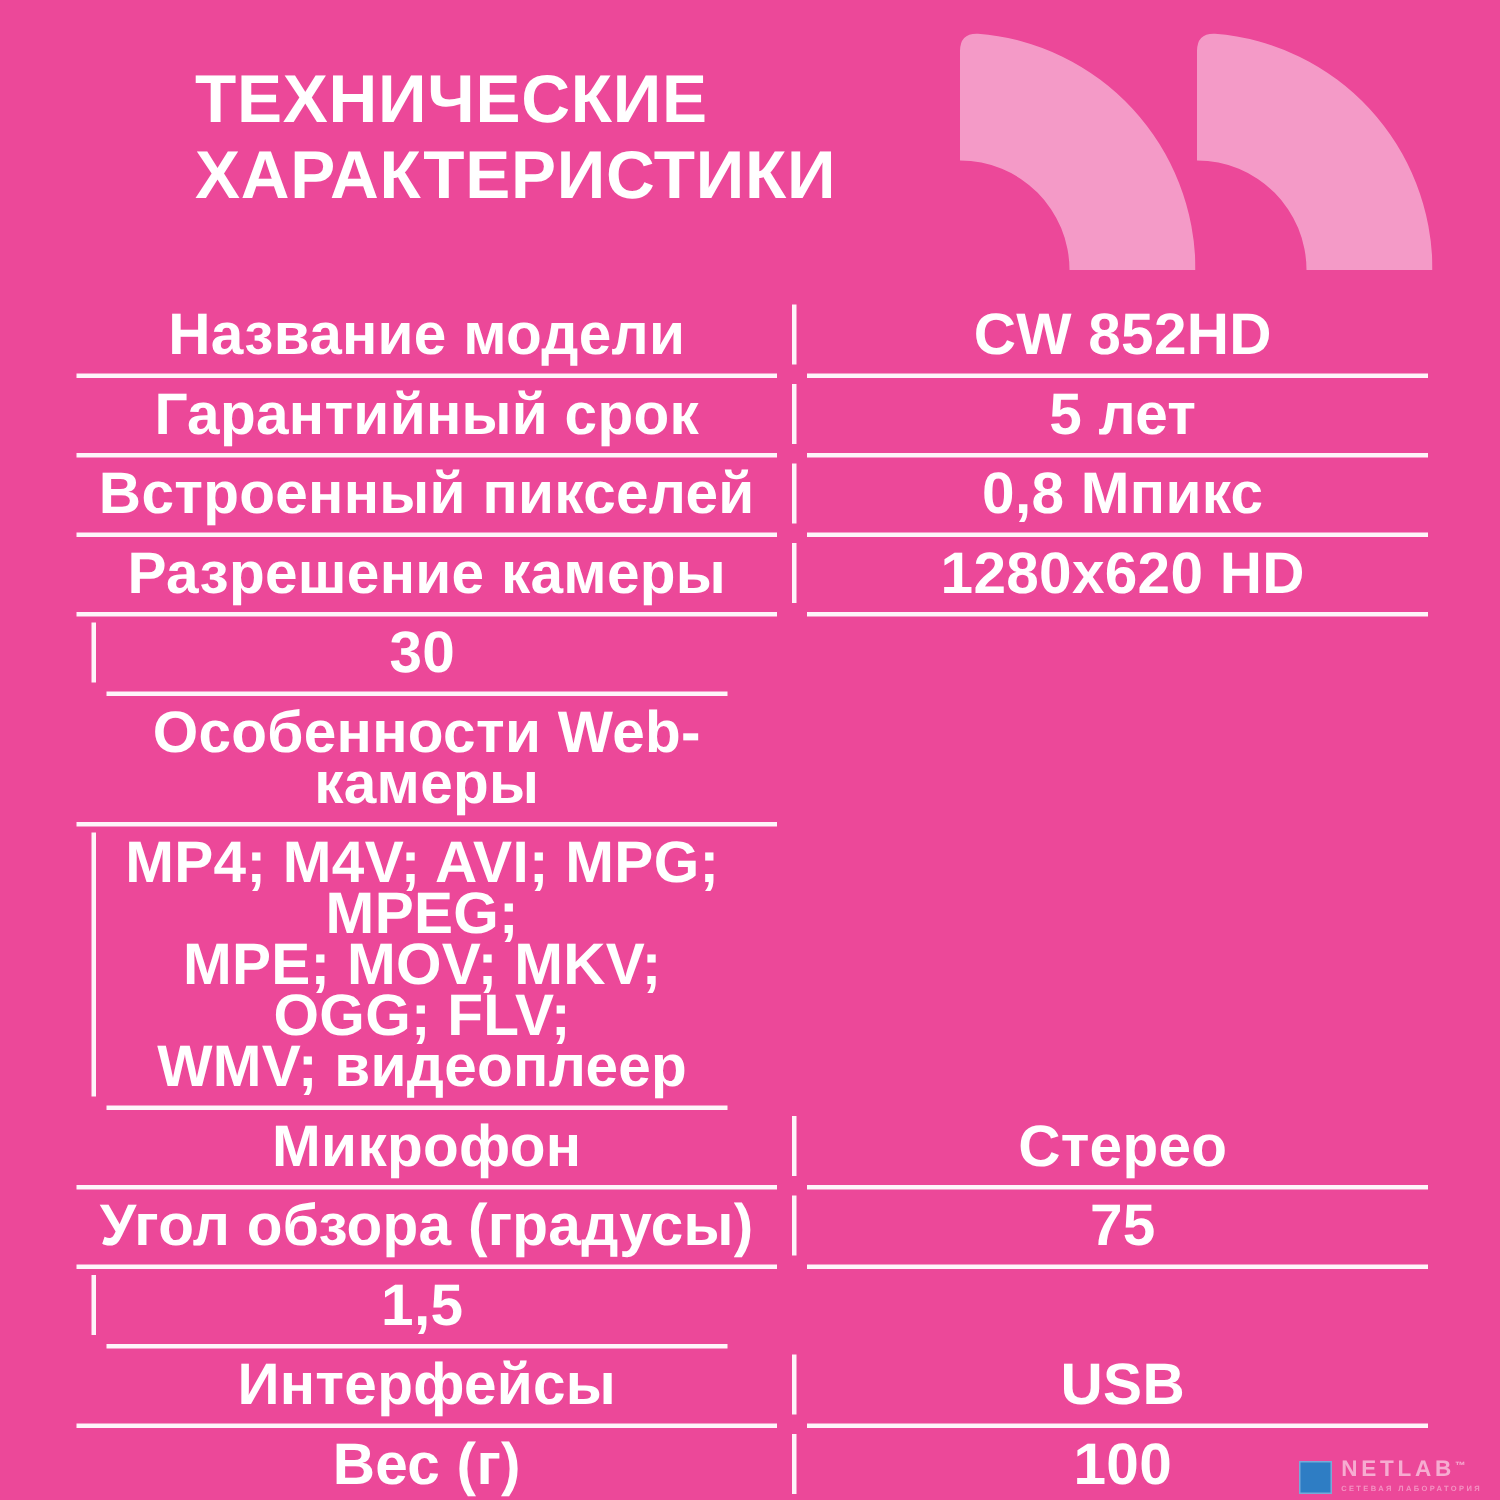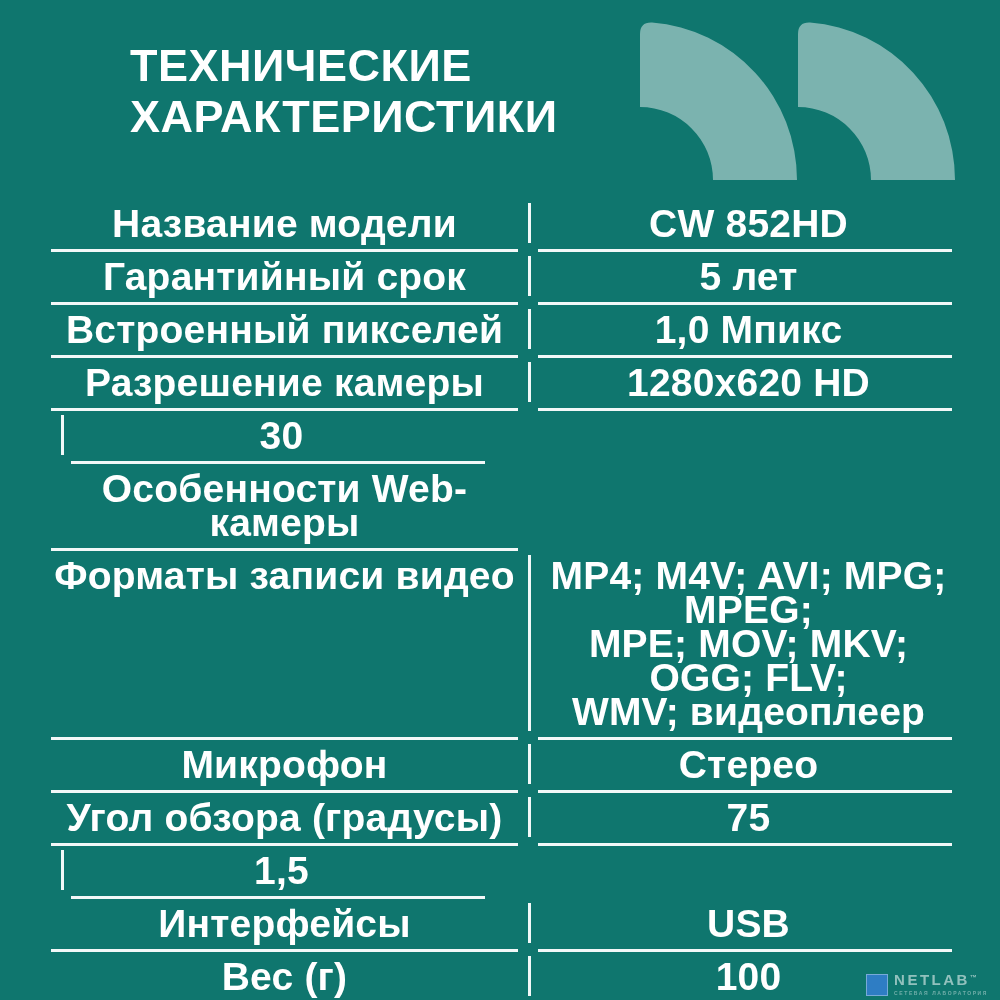--- a/index.html
+++ b/index.html
@@ -2,21 +2,21 @@
 <html><head>
 <meta charset="utf-8">
 <style>
   html,body{margin:0;padding:0;}
   body{
     width:1000px;height:1000px;overflow:hidden;
     font-family:"Liberation Sans","DejaVu Sans",sans-serif;
   }
   .canvas{
     position:relative;width:1000px;height:1000px;
-    background:#0f766e;
+    background:#ec4899;
   }
   
   .quote{position:absolute;top:22px;}
   .q1{left:640px;}
   .q2{left:798px;}
   
   .title{
     position:absolute;left:130px;top:40px;margin:0;
     font-size:45px;line-height:51px;font-weight:bold;
     color:#ffffff;letter-spacing:0.5px;
@@ -88,37 +88,36 @@
       <div class="cell value">CW 852HD</div>
     </div>
     <div class="row">
       <div class="cell label">Гарантийный срок</div>
       <div class="colgap"></div>
       <div class="cell value">5 лет</div>
     </div>
     <div class="row">
       <div class="cell label">Встроенный пикселей</div>
       <div class="colgap"></div>
-      <div class="cell value">1,0 Мпикс</div>
+      <div class="cell value">0,8 Мпикс</div>
     </div>
     <div class="row">
       <div class="cell label">Разрешение камеры</div>
       <div class="colgap"></div>
       <div class="cell value">1280x620 HD</div>
     </div>
     <div class="row">
       <div class="colgap"></div>
       <div class="cell value">30</div>
     </div>
     <div class="row">
       <div class="cell label">Особенности Web-камеры</div>
       <div class="colgap"></div>
     </div>
     <div class="row">
-      <div class="cell label">Форматы записи видео</div>
       <div class="colgap"></div>
       <div class="cell value">MP4; M4V; AVI; MPG; MPEG;
 MPE; MOV; MKV; OGG; FLV;
 WMV; видеоплеер</div>
     </div>
     <div class="row">
       <div class="cell label">Микрофон</div>
       <div class="colgap"></div>
       <div class="cell value">Стерео</div>
     </div>

